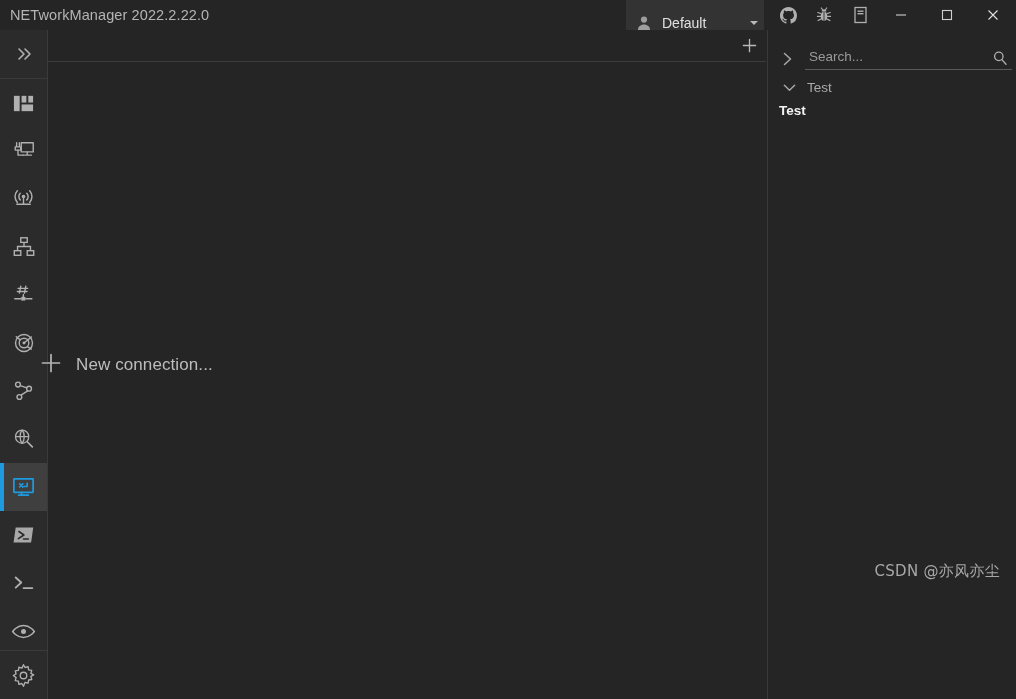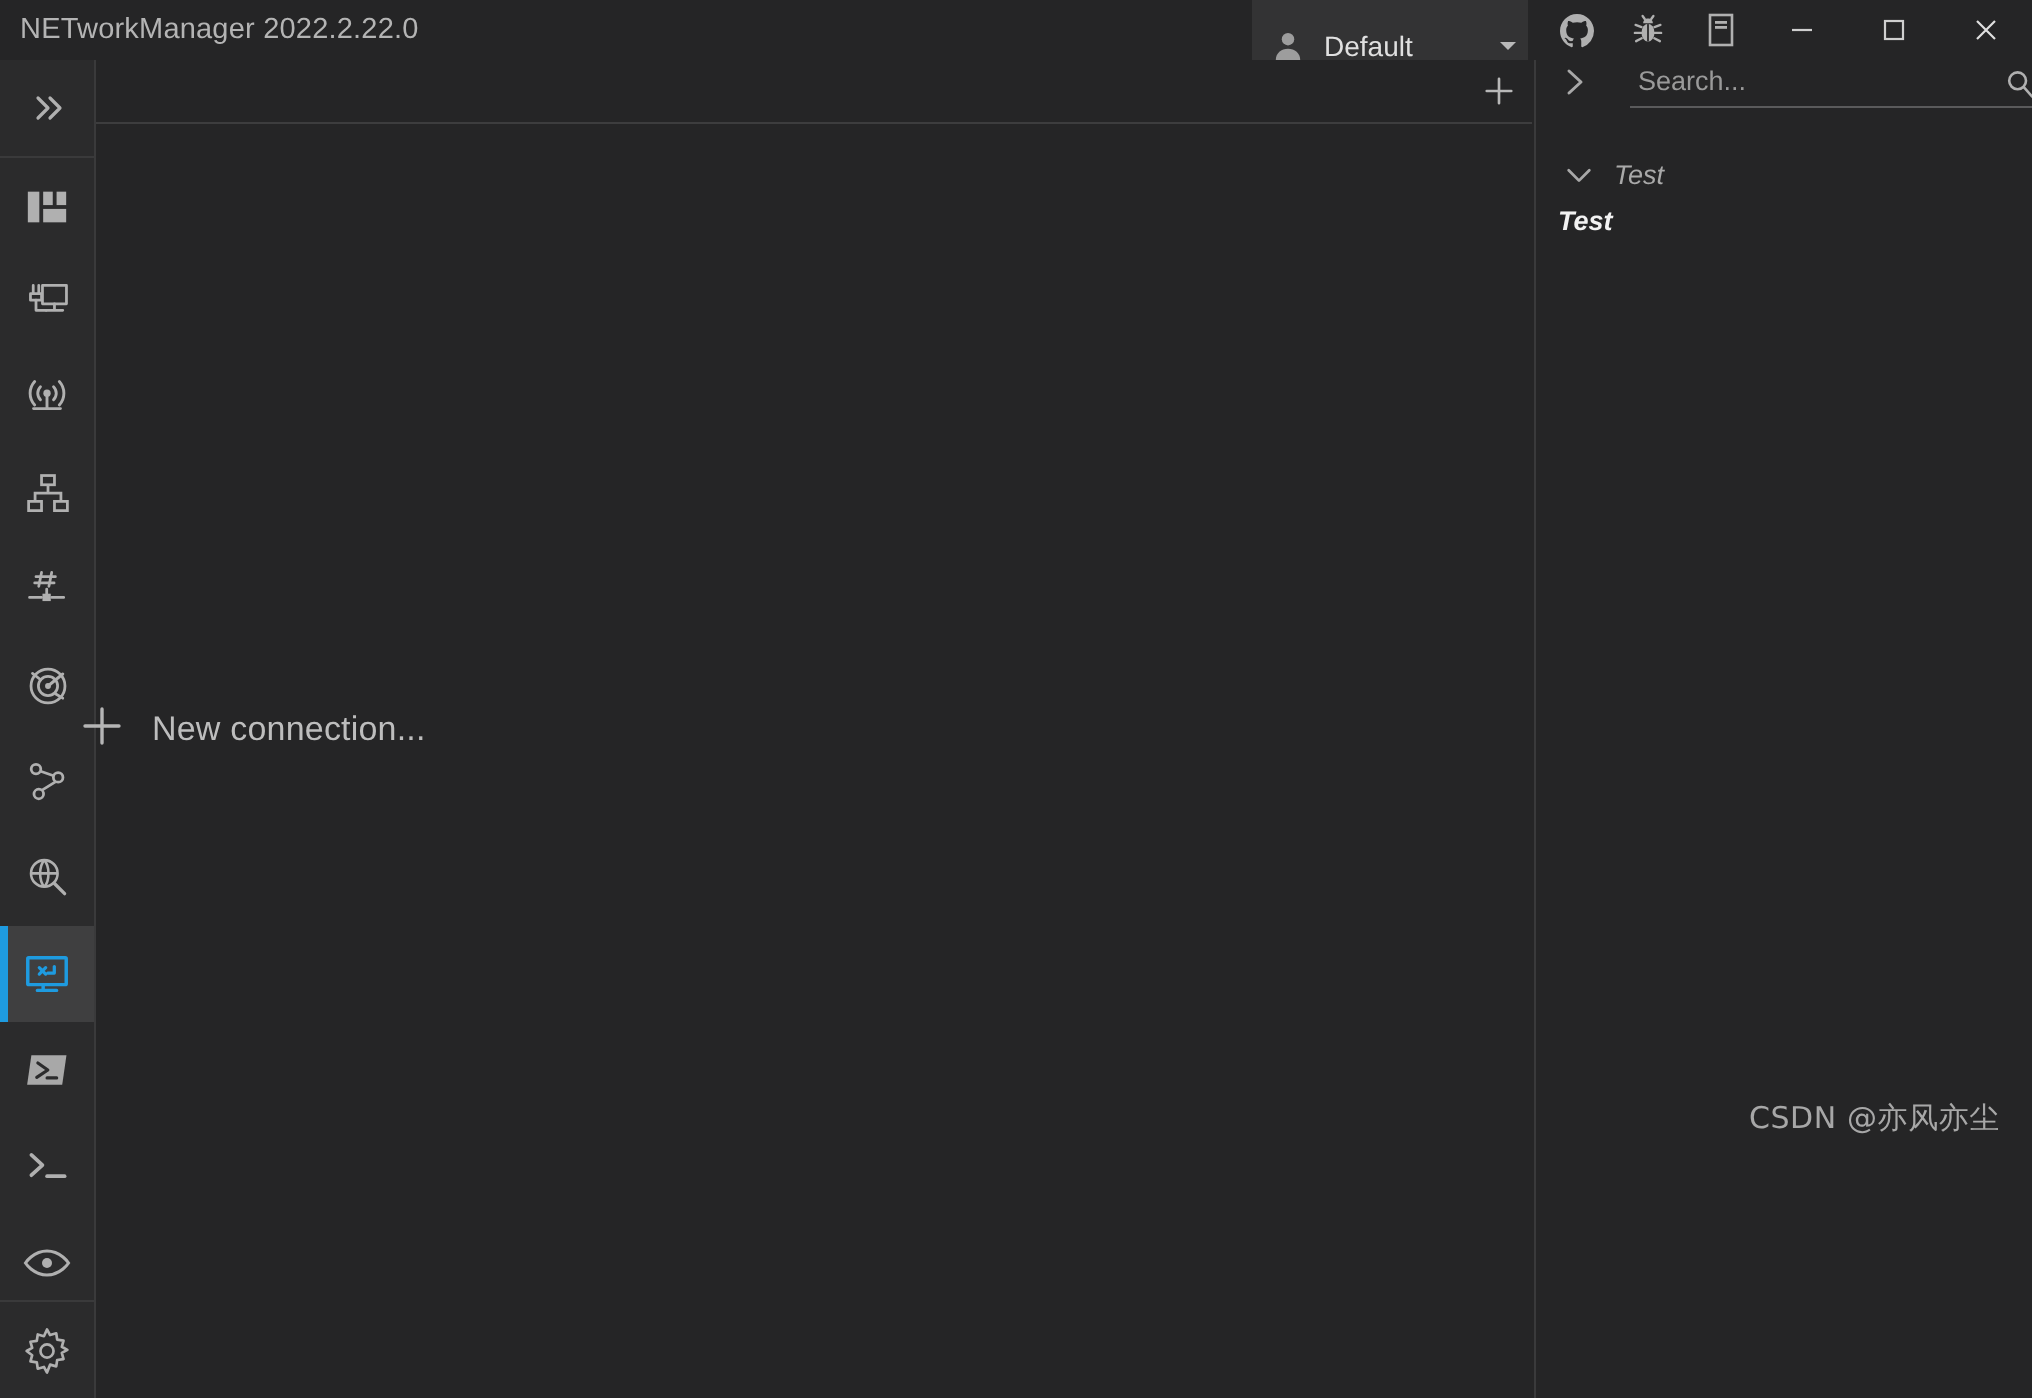--- a/index.html
+++ b/index.html
@@ -124,24 +124,23 @@
   }
 
   
   #rightpanel {
     position: absolute; left: 767px; top: 30px;
     width: 249px; height: 669px;
     background: #252526;
     border-left: 1px solid #3a3a3b;
   }
   #search-row {
-    display: flex; align-items: flex-start;
+    display: flex; align-items: flex-end;
     height: 40px;
     padding: 0 10px 0 8px;
-    gap: 10px;
   }
   .chev-expand {
     width: 22px; height: 22px;
     display: flex; align-items: center; justify-content: center;
     flex: none;
   }
   #search-wrap {
     flex: 1;
     margin-left: 7px;
     margin-right: 2px;
@@ -159,21 +158,21 @@
     font-size: 13.5px;
     padding: 0 2px 2px 4px;
   }
   #search-input::placeholder { color: #9a9a9a; opacity: 1; }
   .search-btn, .add-btn {
     width: 24px; height: 24px;
     display: flex; align-items: center; justify-content: center;
     flex: none;
   }
 
-  #tree { padding-top: 6px; font-style: italic; }
+  #tree { padding-top: 6px; }
   .tree-group {
     display: flex; align-items: center;
     height: 22px;
     padding-left: 10px;
   }
   .tree-group .gchev {
     width: 22px; height: 22px; flex: none;
     display: flex; align-items: center; justify-content: center;
   }
   .tree-group .glabel {
@@ -183,21 +182,21 @@
     height: 24px;
     display: flex; align-items: center;
     padding-left: 11px;
   }
   .tree-item .ilabel {
     font-size: 13.5px; color: #f2f2f2; font-weight: 600;
   }
 
   
   #watermark {
-    position: absolute; right: 16px; bottom: 12px;
+    position: absolute; right: 16px; bottom: 0;
     font-size: 15px; color: #b9b9b9;
     font-family: "DejaVu Sans", sans-serif;
     letter-spacing: 0.3px;
     opacity: 0.88;
   }
 </style>
 </head>
 <body>
 
 <div id="app">

